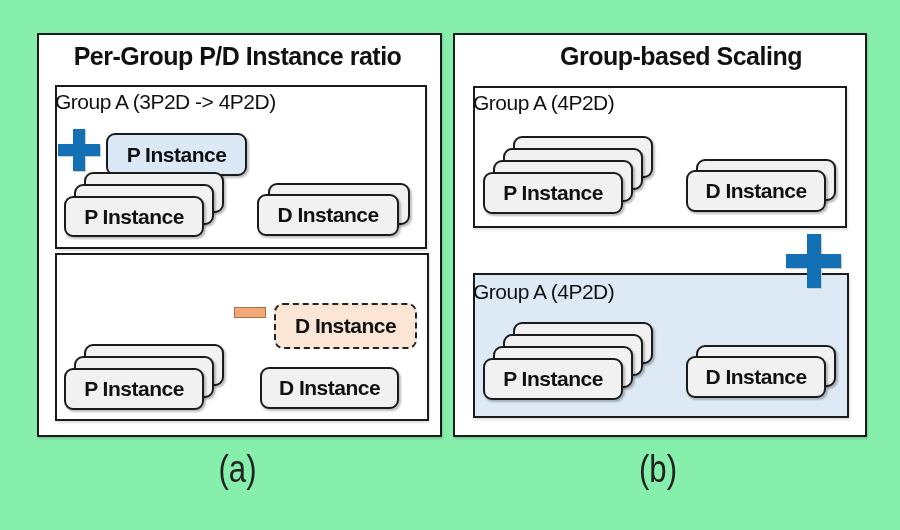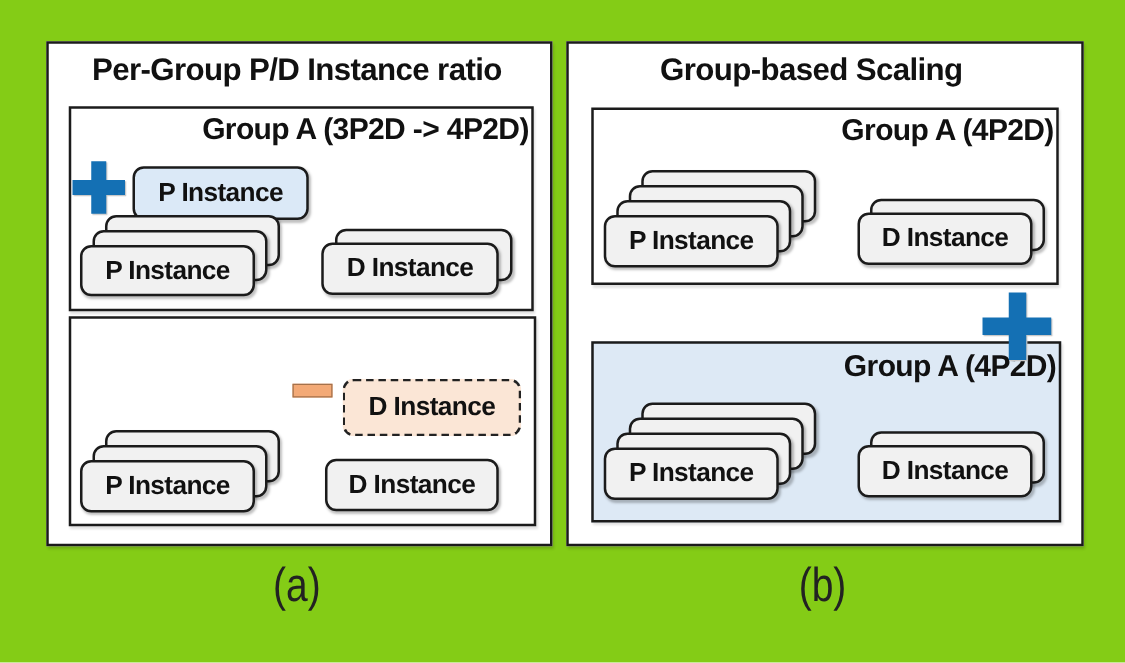--- a/index.html
+++ b/index.html
@@ -1,36 +1,36 @@
 <!DOCTYPE html>
 <html><head>
 <meta charset="utf-8">
 <style>
   html,body{margin:0;padding:0;background:#ffffff;}
   #stage{
-    position:relative;width:900px;height:530px;background:#84cc16;overflow:hidden;
+    position:relative;width:900px;height:530px;background:#86efac;overflow:hidden;
     font-family:"Liberation Sans",sans-serif;color:#111;
     --blue:#1470b4; --card-gray:#f1f1f1; --card-blue:#dbe9f7; --box-blue:#dde9f5;
     --card-peach:#fbe6d6; --minus-orange:#f3a976; --line:#1b1b1b;
   }
   .outer-box{
     position:absolute;border:2.5px solid var(--line);background:#fff;
     box-shadow:1px 2px 2px rgba(0,0,0,.15);
   }
   .group-box{
     position:absolute;border:2px solid var(--line);background:#fff;
     box-shadow:1px 2px 2px rgba(0,0,0,.12);
   }
   .group-box.blue{background:var(--box-blue);}
   .panel-title{
     position:absolute;text-align:center;font-weight:700;font-size:25px;
     white-space:nowrap;letter-spacing:-0.5px;
   }
   .group-title{
-    position:absolute;text-align:right;font-weight:700;font-size:24px;
+    position:absolute;text-align:left;font-weight:400;font-size:21px;
     white-space:nowrap;letter-spacing:-0.5px;
   }
   .card{
     position:absolute;background:var(--card-gray);border:2px solid var(--line);
     border-radius:9px;box-shadow:1.5px 2px 2px rgba(0,0,0,.25);
     display:flex;align-items:center;justify-content:center;
     font-weight:700;font-size:21px;letter-spacing:-0.5px;white-space:nowrap;
   }
   .card.blue{background:var(--card-blue);}
   .card.peach{background:var(--card-peach);border:2.5px dashed #222;box-shadow:none;}
@@ -90,21 +90,21 @@
     <span>P Instance</span>
   </div>
 
   <div class="card" style="left:260px;top:367px;width:135px;height:38px">
     <span>D Instance</span>
   </div>
 
   <div class="caption" style="left:37px;top:448px;width:401px">(a)</div>
 
   <div class="outer-box" style="left:453px;top:33px;width:410px;height:400px"></div>
-  <div class="panel-title" style="left:444px;top:42px;width:410px">Group-based Scaling</div>
+  <div class="panel-title" style="left:476px;top:42px;width:410px">Group-based Scaling</div>
 
   <div class="group-box" style="left:473px;top:86px;width:370px;height:138px"></div>
   <div class="group-title" style="left:473px;top:91px;width:370px">Group A (4P2D)</div>
 
   <div class="card" style="left:513px;top:136px;width:136px;height:38px"></div>
   <div class="card" style="left:503px;top:148px;width:136px;height:38px"></div>
   <div class="card" style="left:493px;top:160px;width:136px;height:38px"></div>
   <div class="card" style="left:483px;top:172px;width:136px;height:38px">
     <span>P Instance</span>
   </div>

